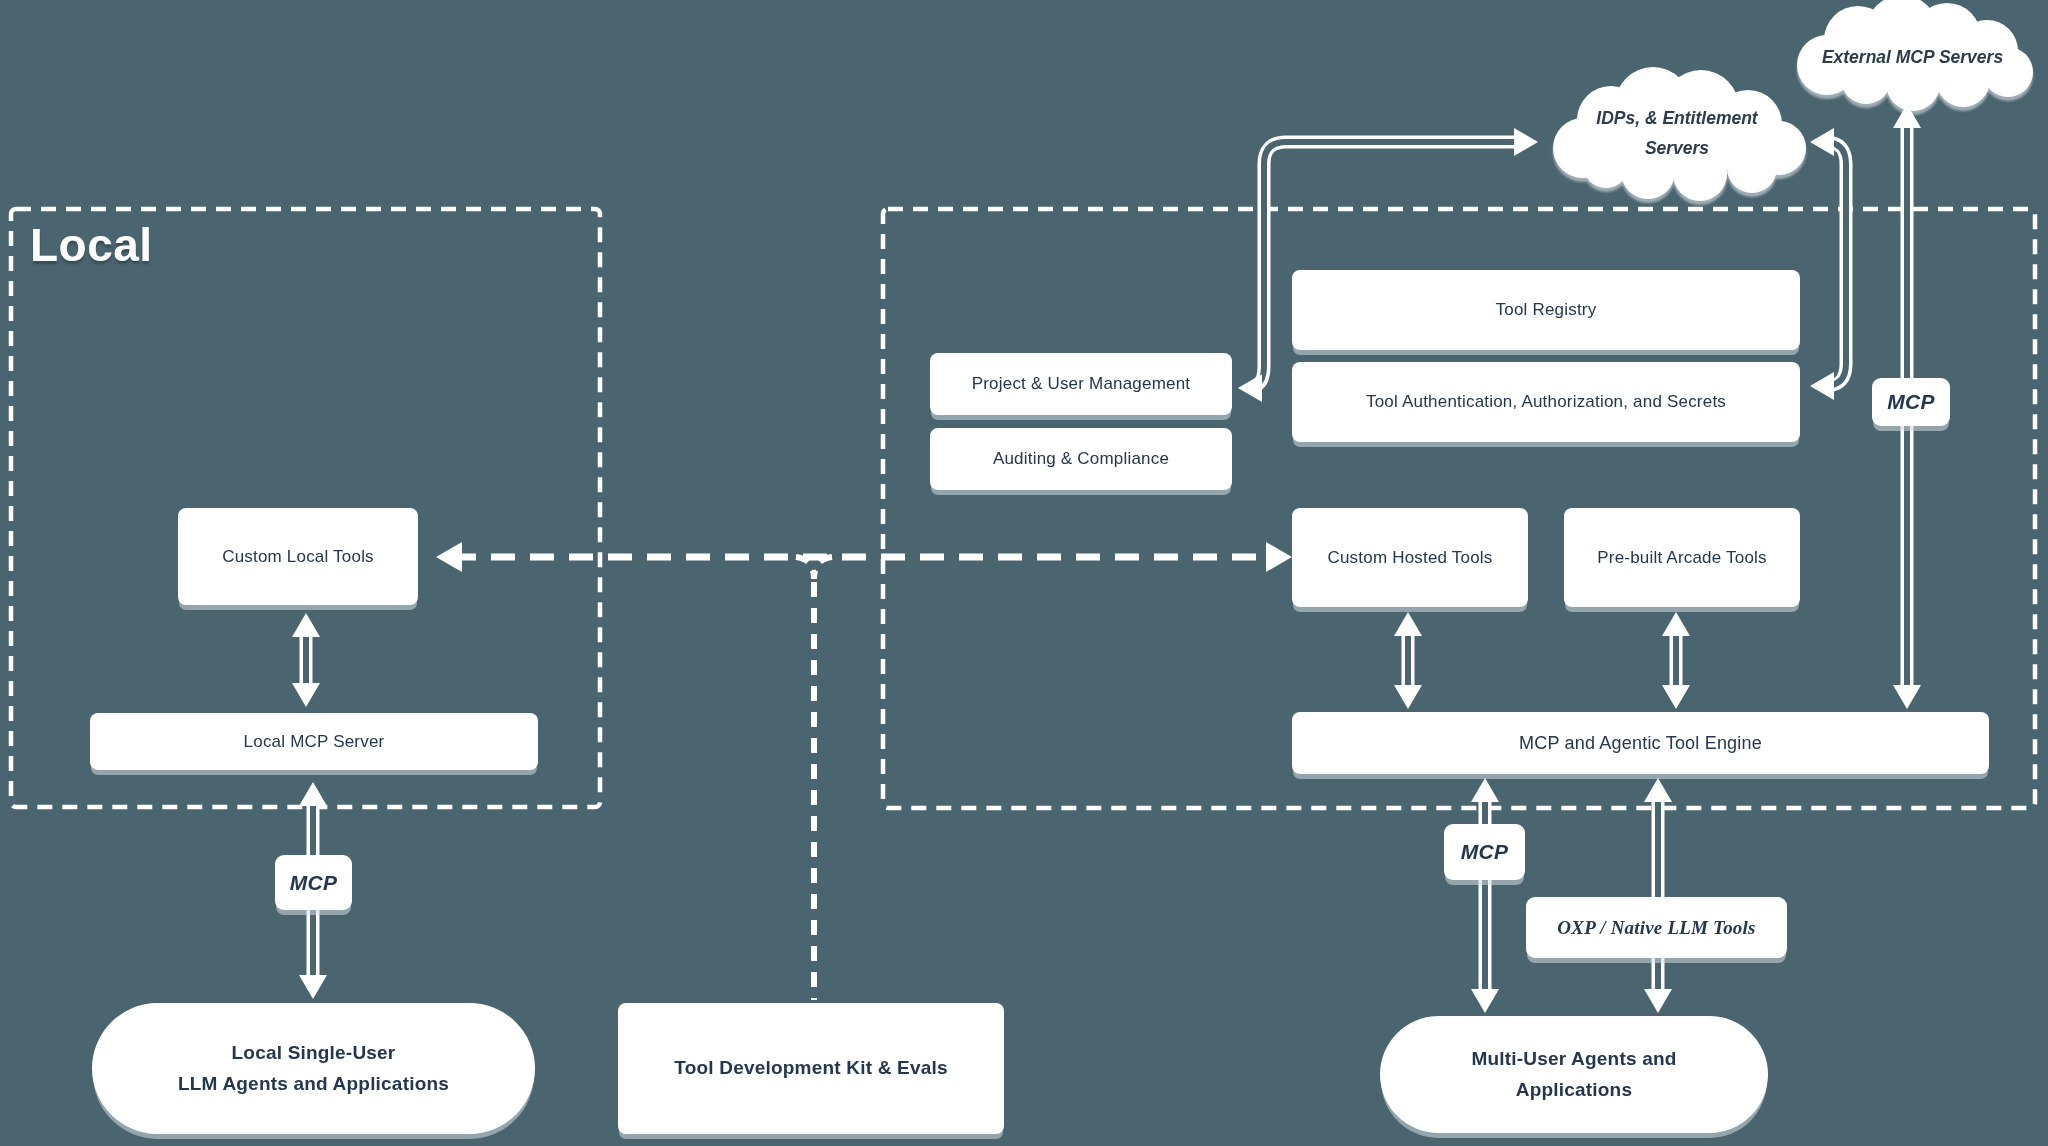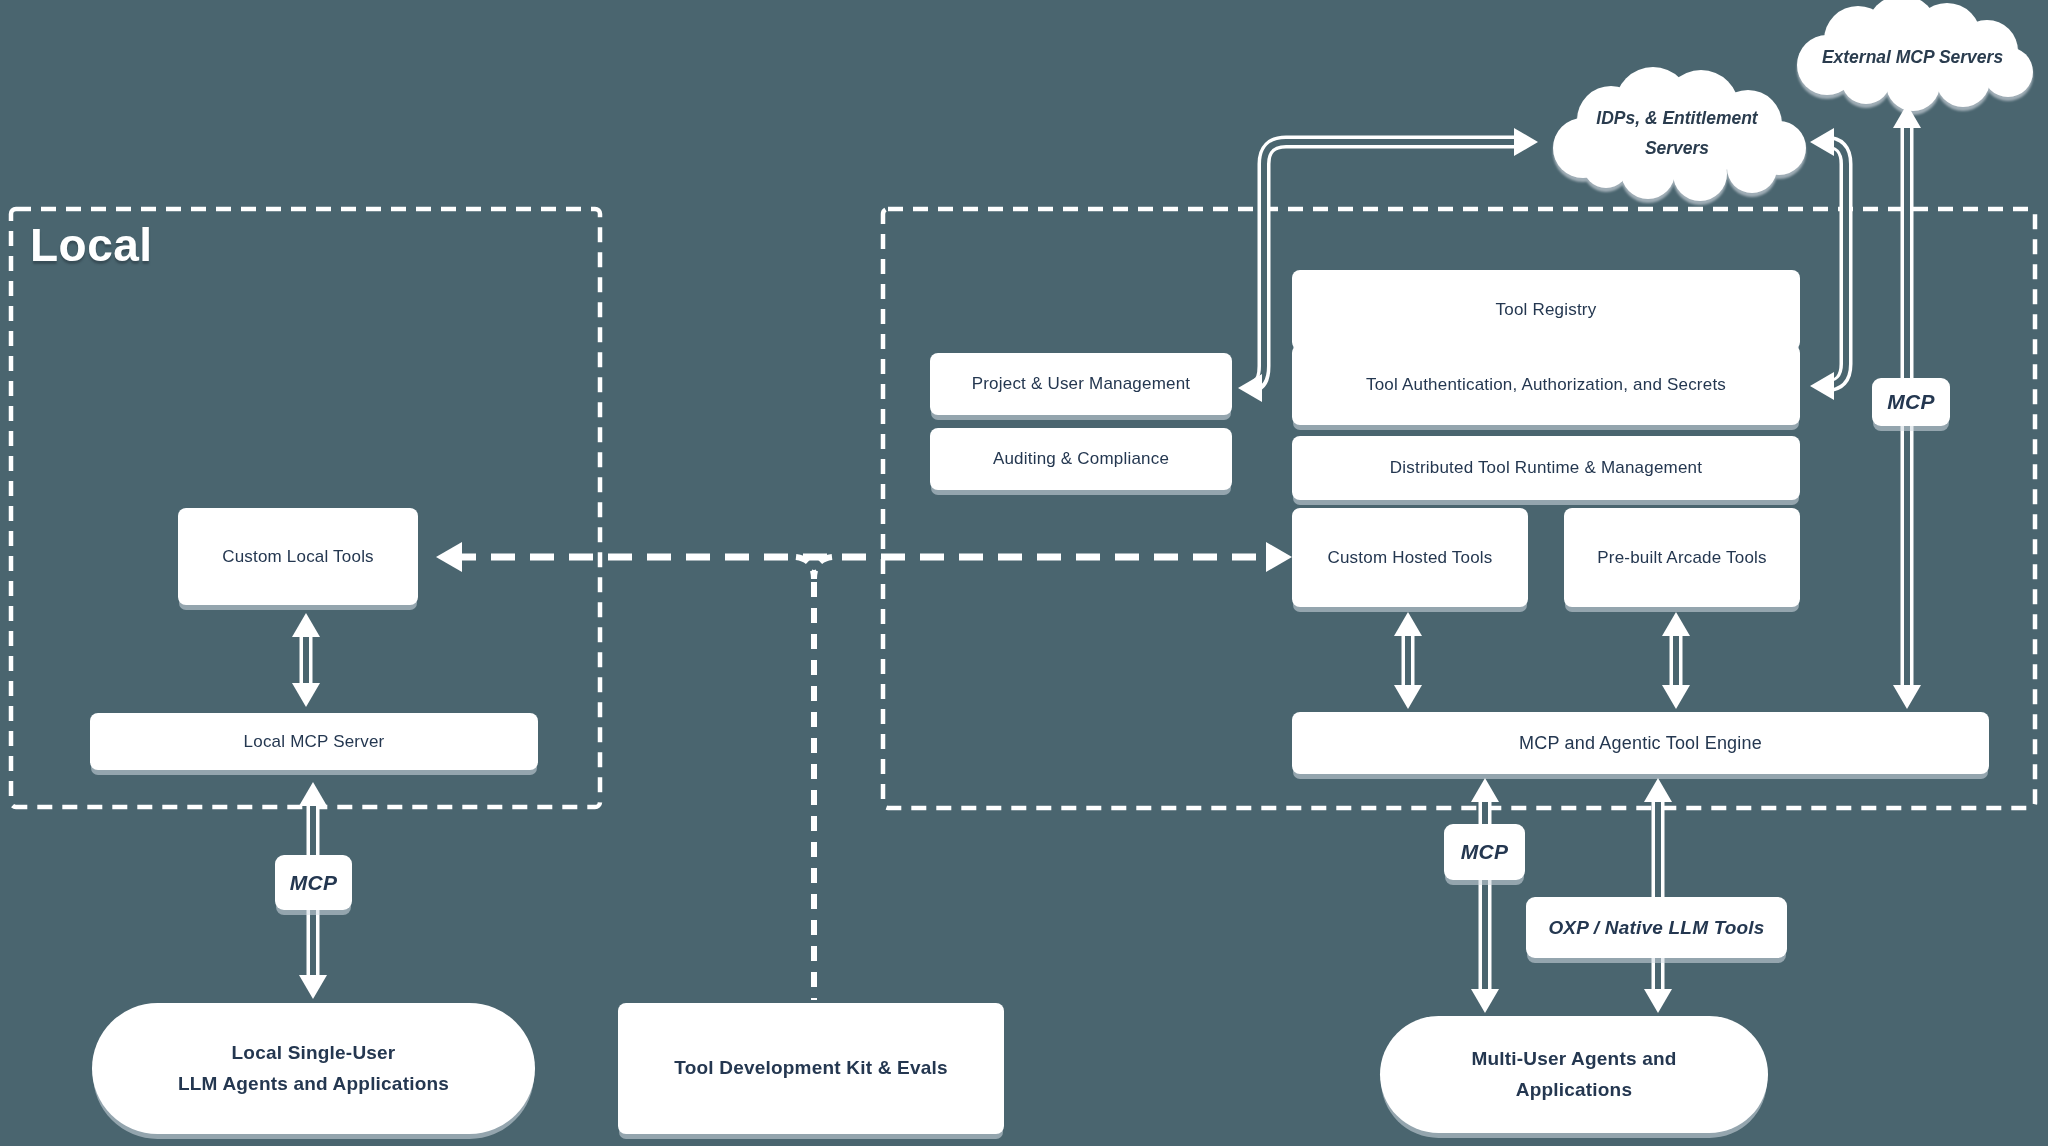--- a/index.html
+++ b/index.html
@@ -141,35 +141,34 @@
 
   <div class="region-title" style="left:30px;top:218px;">Local</div>
 
   <div class="cloud-text" style="left:1800px;top:40px;width:225px;height:36px;">External MCP Servers</div>
   <div class="cloud-text" style="left:1558px;top:100px;width:238px;height:68px;">
     <span>IDPs, &amp; Entitlement</span>
     <span>Servers</span>
   </div>
 
   <div class="node" style="left:1292px;top:270px;width:508px;height:80px;">Tool Registry</div>
-  <div class="node" style="left:1292px;top:345px;width:508px;height:80px;">Tool Authentication, Authorization, and Secrets</div>
-  <div class="node" style="left:1292px;top:436px;width:508px;height:64px;">Distributed Tool Runtime &amp; Management</div>
+  <div class="node" style="left:1292px;top:362px;width:508px;height:80px;">Tool Authentication, Authorization, and Secrets</div>
   <div class="node" style="left:930px;top:353px;width:302px;height:62px;">Project &amp; User Management</div>
   <div class="node" style="left:930px;top:428px;width:302px;height:62px;">Auditing &amp; Compliance</div>
   <div class="node" style="left:1292px;top:508px;width:236px;height:99px;">Custom Hosted Tools</div>
   <div class="node" style="left:1564px;top:508px;width:236px;height:99px;">Pre-built Arcade Tools</div>
   <div class="node big" style="left:1292px;top:712px;width:697px;height:62px;">MCP and Agentic Tool Engine</div>
 
   <div class="node" style="left:178px;top:508px;width:240px;height:97px;">Custom Local Tools</div>
   <div class="node" style="left:90px;top:713px;width:448px;height:57px;">Local MCP Server</div>
 
   <div class="node tag" style="left:275px;top:855px;width:77px;height:55px;">MCP</div>
   <div class="node tag" style="left:1444px;top:824px;width:81px;height:56px;">MCP</div>
   <div class="node tag" style="left:1872px;top:378px;width:78px;height:48px;">MCP</div>
-  <div class="node tag" style="left:1526px;top:897px;width:261px;height:61px;font-size:19px;">OXP / Native LLM Tools</div>
+  <div class="node tag" style="left:1526px;top:897px;width:261px;height:61px;font-size:19px;font-family:Liberation Serif, serif;">OXP / Native LLM Tools</div>
 
   <div class="node boldlabel pill" style="left:92px;top:1003px;width:443px;height:131px;flex-direction:column;">
     <span>Local Single-User</span>
     <span>LLM Agents and Applications</span>
   </div>
   <div class="node boldlabel" style="left:618px;top:1003px;width:386px;height:131px;">Tool Development Kit &amp; Evals</div>
   <div class="node boldlabel pill" style="left:1380px;top:1016px;width:388px;height:117px;flex-direction:column;">
     <span>Multi-User Agents and</span>
     <span>Applications</span>
   </div>

